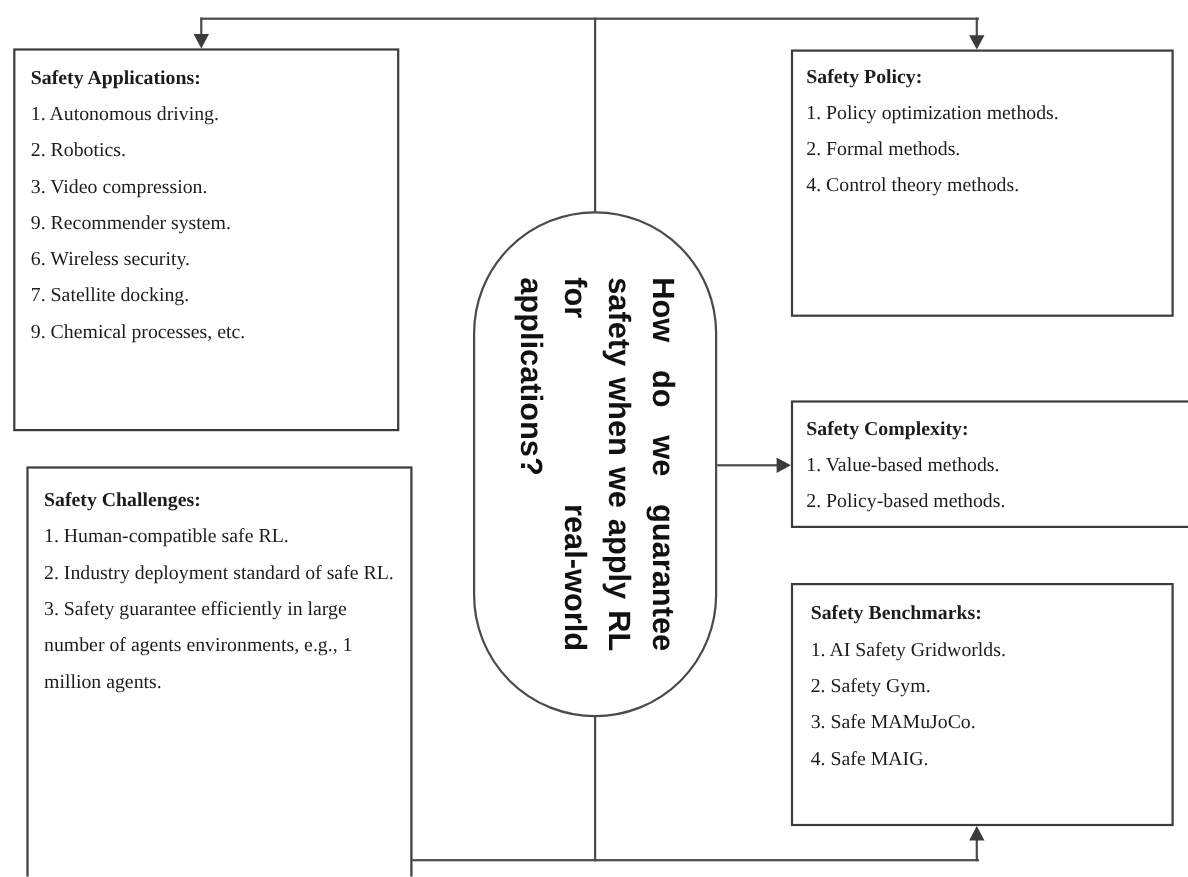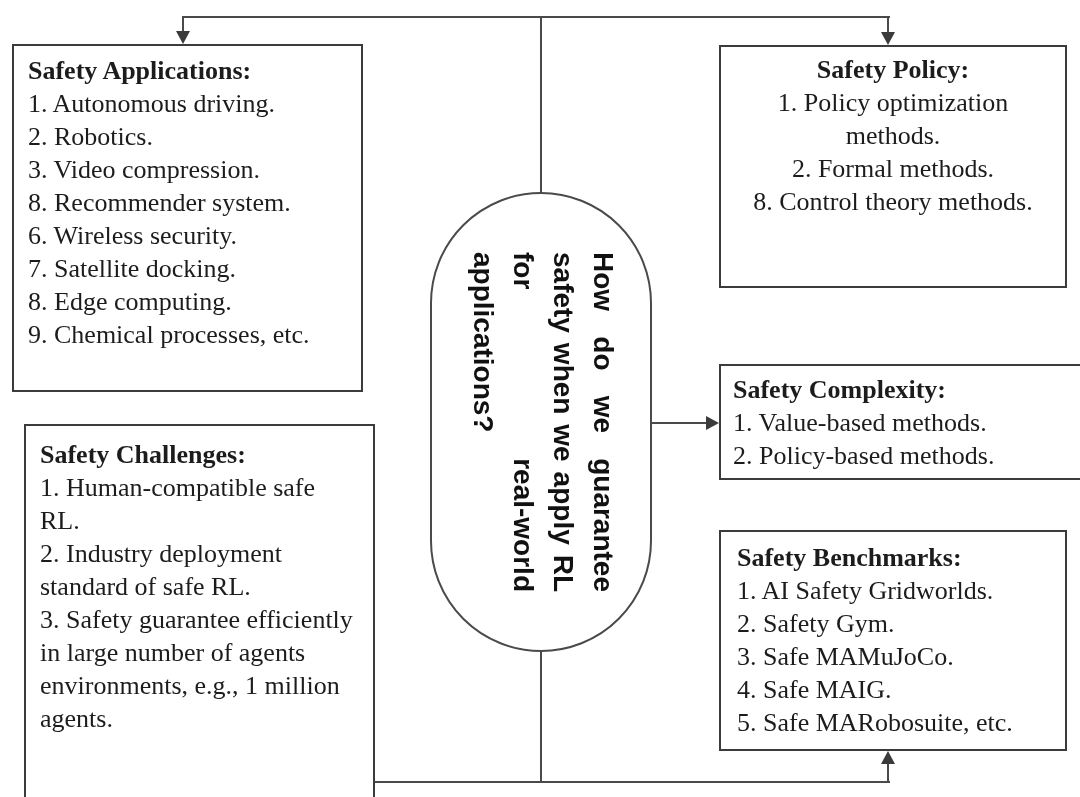--- a/index.html
+++ b/index.html
@@ -16,29 +16,29 @@
     color: #1c1c1c;
     overflow: hidden;
   }
 
   
   .node-box {
     position: absolute;
     background: #ffffff;
     border: 2px solid #3b3b3b;
     box-sizing: border-box;
-    font-size: 26px;
+    font-size: 18px;
     line-height: 33px;
   }
   .node-box .box-title {
     font-weight: bold;
   }
   .box-applications { left: 12px;  top: 44px;  width: 351px; height: 348px; padding: 8px 14px; }
   .box-challenges   { left: 12px;  top: 424px; width: 351px; height: 402px; padding: 12px 14px; margin-left: 12px; }
-  .box-policy       { left: 719px; top: 45px;  width: 348px; height: 243px; padding: 6px 12px; text-align: center; }
+  .box-policy       { left: 719px; top: 45px;  width: 348px; height: 243px; padding: 6px 12px; }
   .box-complexity   { left: 719px; top: 364px; width: 416px; height: 116px; padding: 7px 12px; }
   .box-benchmarks   { left: 719px; top: 530px; width: 348px; height: 221px; padding: 9px 16px; }
 
   
   .pill {
     position: absolute;
     left: 430px;
     top: 192px;
     width: 222px;
     height: 460px;
@@ -99,49 +99,47 @@
   <div class="arrow arrow-right" style="left:706px; top:416px;"></div>
 
   <div class="pill"></div>
   <div class="pill-text">How do we guarantee safety when we apply RL for real-world applications?</div>
 
   <div class="node-box box-applications">
     <div class="box-title">Safety Applications:</div>
     <div class="box-item">1. Autonomous driving.</div>
     <div class="box-item">2. Robotics.</div>
     <div class="box-item">3. Video compression.</div>
-    <div class="box-item">8. Recommender system.</div>
+    <div class="box-item">9. Recommender system.</div>
     <div class="box-item">6. Wireless security.</div>
     <div class="box-item">7. Satellite docking.</div>
-    <div class="box-item">8. Edge computing.</div>
     <div class="box-item">9. Chemical processes, etc.</div>
   </div>
 
   <div class="node-box box-challenges">
     <div class="box-title">Safety Challenges:</div>
     <div class="box-item">1. Human-compatible safe RL.</div>
     <div class="box-item">2. Industry deployment standard of safe RL.</div>
     <div class="box-item">3. Safety guarantee efficiently in large number of agents environments, e.g., 1 million agents.</div>
   </div>
 
   <div class="node-box box-policy">
     <div class="box-title">Safety Policy:</div>
     <div class="box-item">1. Policy optimization methods.</div>
     <div class="box-item">2. Formal methods.</div>
-    <div class="box-item">8. Control theory methods.</div>
+    <div class="box-item">4. Control theory methods.</div>
   </div>
 
   <div class="node-box box-complexity">
     <div class="box-title">Safety Complexity:</div>
     <div class="box-item">1. Value-based methods.</div>
     <div class="box-item">2. Policy-based methods.</div>
   </div>
 
   <div class="node-box box-benchmarks">
     <div class="box-title">Safety Benchmarks:</div>
     <div class="box-item">1. AI Safety Gridworlds.</div>
     <div class="box-item">2. Safety Gym.</div>
     <div class="box-item">3. Safe MAMuJoCo.</div>
     <div class="box-item">4. Safe MAIG.</div>
-    <div class="box-item">5. Safe MARobosuite, etc.</div>
   </div>
 
 </div>
 
 </body></html>

